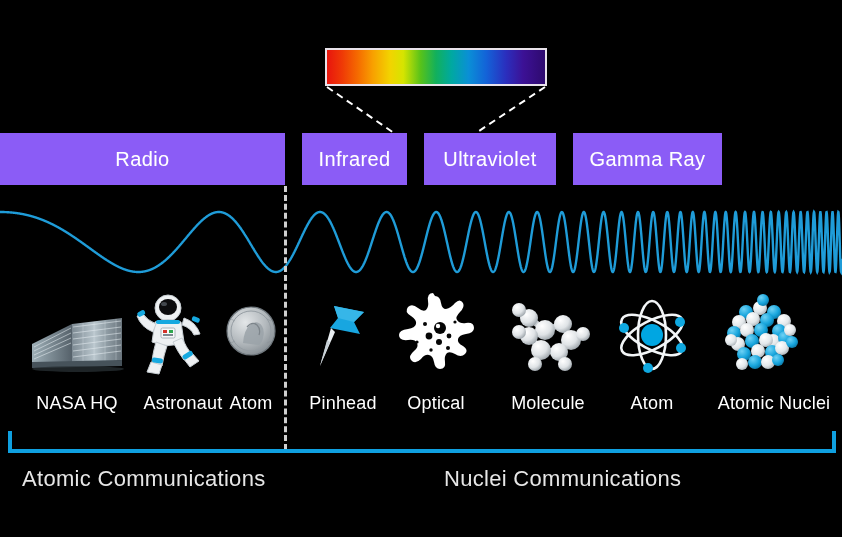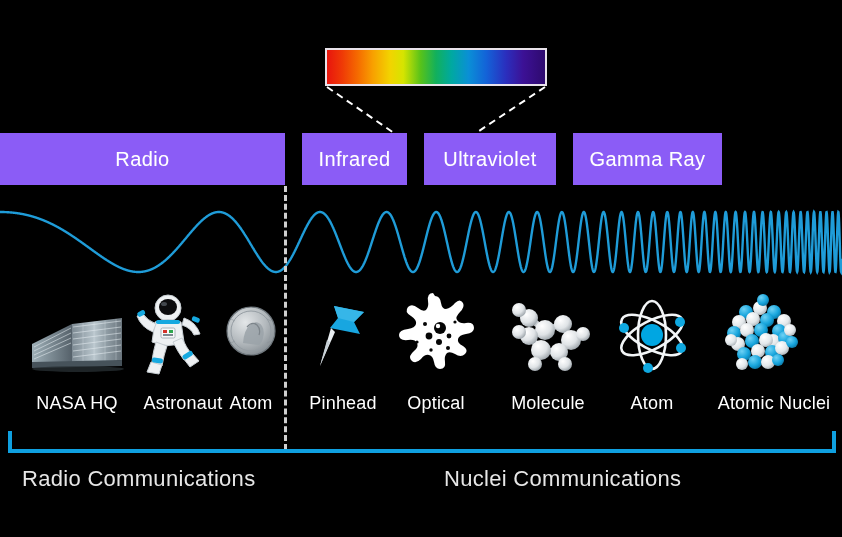--- a/index.html
+++ b/index.html
@@ -330,16 +330,16 @@
   <div class="obj-label" style="left:296px;top:393px;width:94px">Pinhead</div>
   <div class="obj-label" style="left:388px;top:393px;width:96px">Optical</div>
   <div class="obj-label" style="left:497px;top:393px;width:102px">Molecule</div>
   <div class="obj-label" style="left:608px;top:393px;width:88px">Atom</div>
   <div class="obj-label" style="left:706px;top:393px;width:136px">Atomic Nuclei</div>
 
   <svg id="bracket" viewBox="0 0 842 32">
     <path d="M10 6 L10 26 L834 26 L834 6" fill="none" stroke="#0fa0e0" stroke-width="4" stroke-linejoin="miter"></path>
   </svg>
 
-  <div class="comm-label" id="radio-comm">Radio Communications</div>
+  <div class="comm-label" id="radio-comm">Atomic Communications</div>
   <div class="comm-label" id="optical-comm">Nuclei Communications</div>
 
 </div>
 
 </body></html>

